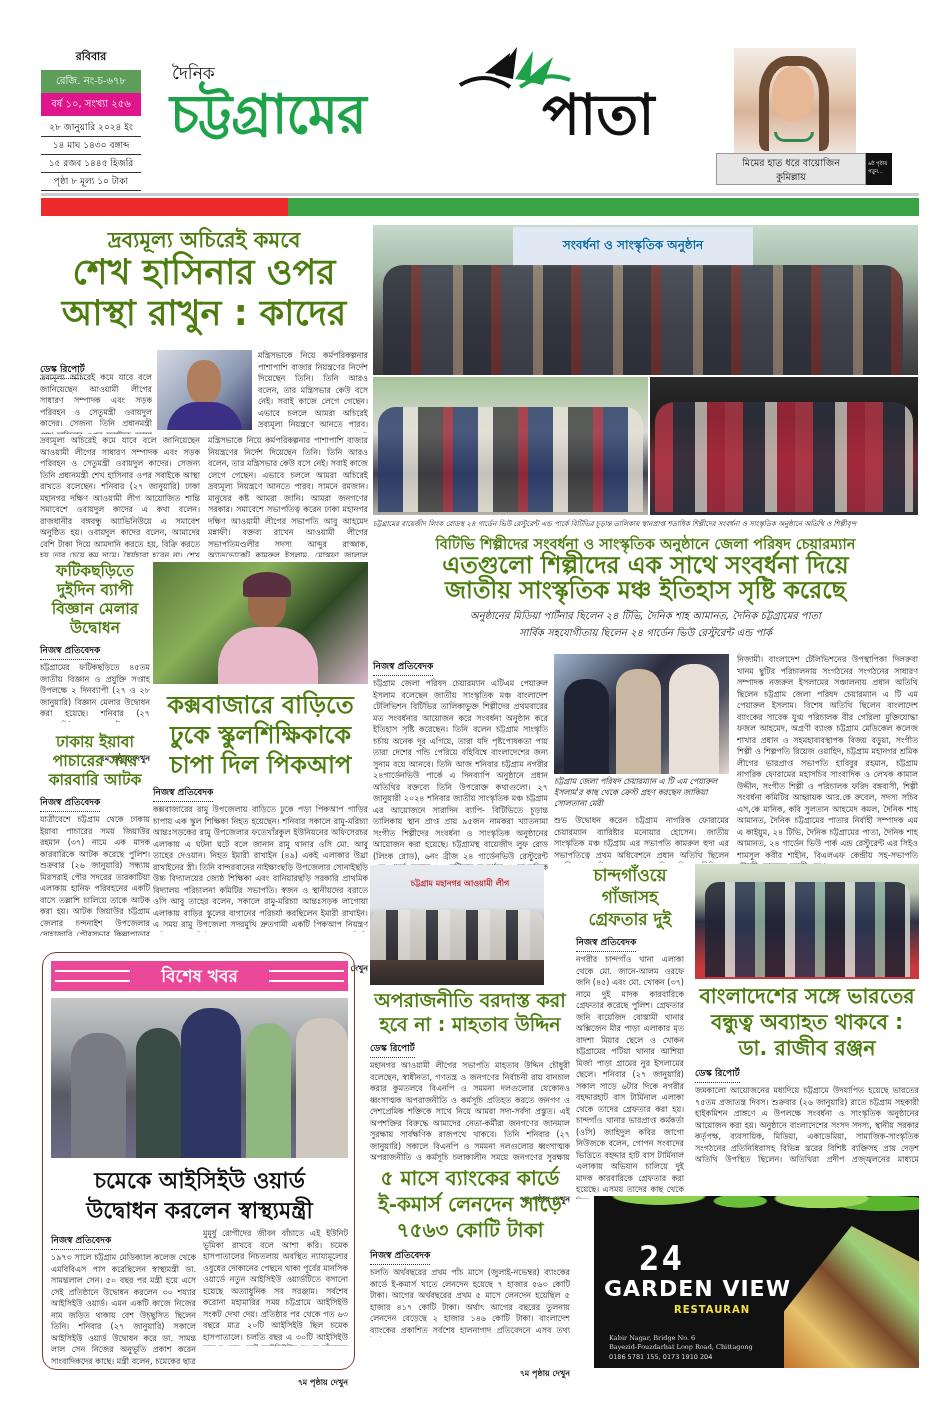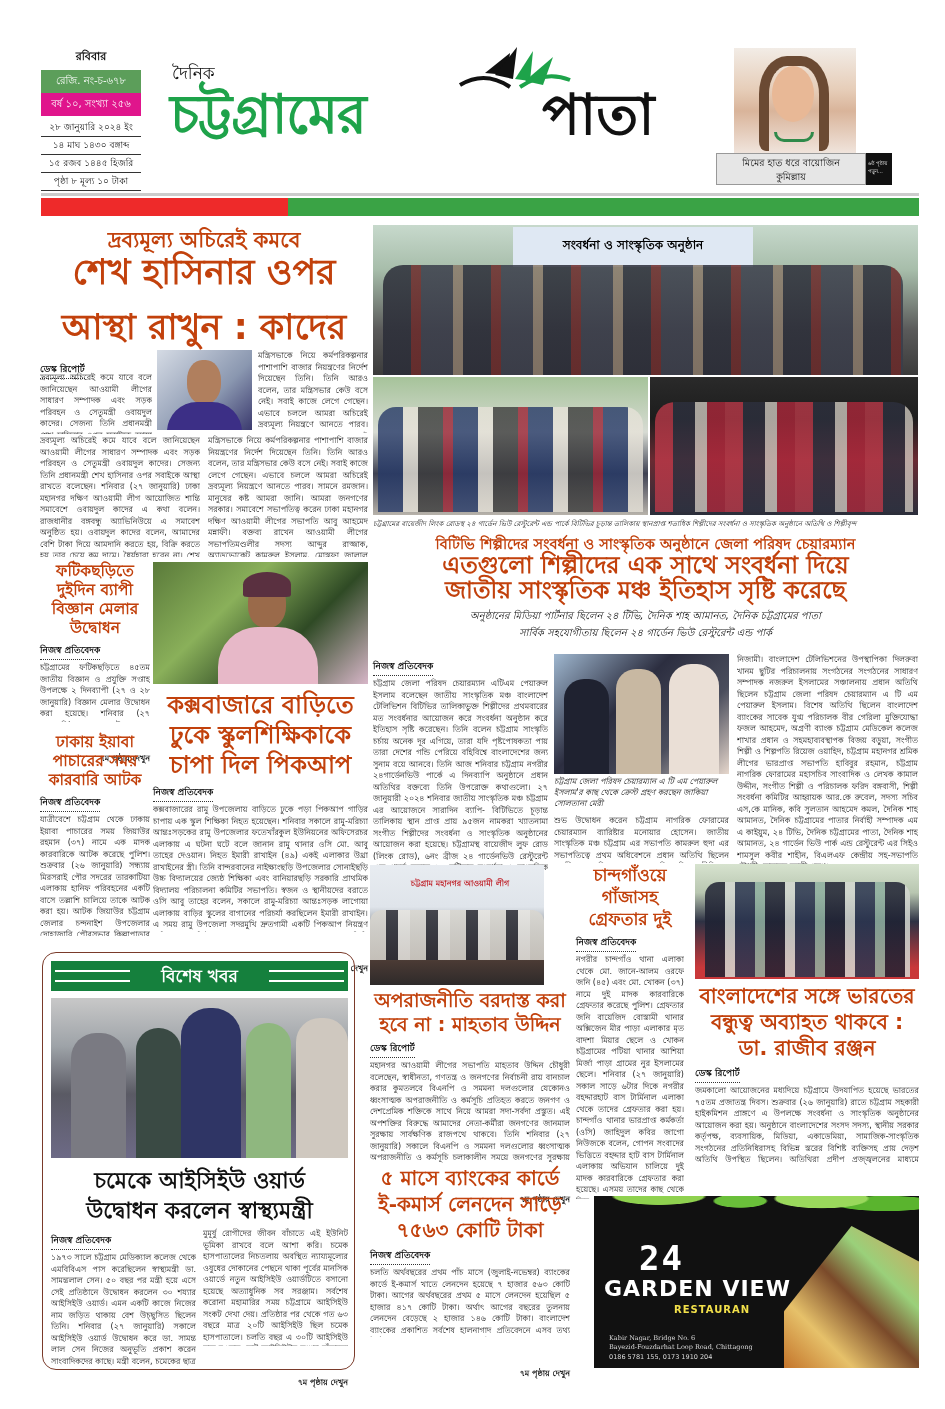--- a/index.html
+++ b/index.html
@@ -2,21 +2,21 @@
 <html><head>
 <meta charset="utf-8">
 <style>
   * { box-sizing: border-box; margin: 0; padding: 0; }
   html, body { width: 945px; height: 1409px; background: #fff; overflow: hidden; }
   body { position: relative; font-family: "DejaVu Sans", sans-serif; color: #111; }
   .abs { position: absolute; }
   .body-text { font-size: 8px; line-height: 11.5px; text-align: justify; color: #222; font-family: "DejaVu Sans", sans-serif; }
   .byline { font-size: 9px; font-weight: bold; border-bottom: 1px dotted #333; display: inline-block; padding-bottom: 1px; margin-bottom: 2px; }
   .cont { font-size: 8px; text-align: right; font-weight: bold; margin-top: 30px; }
-  .head { font-weight: bold; text-align: center; color: #c2410c; line-height: 1.08; font-family: "DejaVu Sans", sans-serif; }
+  .head { font-weight: bold; text-align: center; color: #4d7c0f; line-height: 1.08; font-family: "DejaVu Sans", sans-serif; }
   .photo { overflow: hidden; }
   .date-row { font-size: 10.5px; border-bottom: 1.5px solid #333; padding: 1px 0; }
   .logo-green { color: #1ea34a; font-weight: bold; }
   .logo-black { color: #111; font-weight: bold; }
   .tagline { background: #e3262e; color: #fff; font-size: 17px; text-align: center; padding: 2px 6px; font-weight: bold; }
   .ad-garden { background: #111; }
 </style>
 </head>
 <body>
 
@@ -59,37 +59,37 @@
   </div>
 
   <div class="abs" style="left:41px;top:193px;width:878px;height:3px;background:#ccc;"></div>
   <div class="abs" style="left:41px;top:198px;width:247px;height:18px;background:#ee2a2a;"></div>
   <div class="abs" style="left:288px;top:198px;width:631px;height:18px;background:#3aa345;"></div>
 </div>
 
 <div class="abs" style="left:40px;top:225px;width:328px;height:330px;">
   <div class="head" style="font-size:21px;margin-top:4px;">দ্রব্যমূল্য অচিরেই কমবে</div>
   <div class="head" style="font-size:35px;margin-top:2px;">শেখ হাসিনার ওপর</div>
-  <div class="head" style="font-size:35px;margin-top:18px;">আস্থা রাখুন : কাদের</div>
+  <div class="head" style="font-size:35px;margin-top:4px;">আস্থা রাখুন : কাদের</div>
   <div class="abs" style="left:0;top:132px;width:112px;">
     <span class="byline">ডেস্ক রিপোর্ট</span>
   </div>
   <div class="abs photo" style="left:117px;top:125px;width:95px;height:80px;background:linear-gradient(135deg,#d5dbe4,#8a97b0 60%,#3b3a6e);">
     <div class="abs" style="left:30px;top:10px;width:34px;height:44px;border-radius:45%;background:#b07f5e;"></div>
     <div class="abs" style="left:10px;top:52px;width:75px;height:40px;border-radius:30px 30px 0 0;background:#3c2f86;"></div>
   </div>
   <div class="abs body-text" style="left:0;top:147px;width:112px;height:62px;overflow:hidden;">দ্রব্যমূল্য অচিরেই কমে যাবে বলে জানিয়েছেন আওয়ামী লীগের সাধারণ সম্পাদক এবং সড়ক পরিবহন ও সেতুমন্ত্রী ওবায়দুল কাদের। সেজন্য তিনি প্রধানমন্ত্রী শেখ হাসিনার ওপর সবাইকে আস্থা রাখতে বলেছেন। শনিবার (২৭ জানুয়ারি) ঢাকা মহানগর দক্ষিণ আওয়ামী লীগ আয়োজিত শান্তি সমাবেশে ওবায়দুল কাদের এ কথা বলেন। রাজধানীর বঙ্গবন্ধু অ্যাভিনিউয়ে এ সমাবেশ অনুষ্ঠিত হয়। ওবায়দুল কাদের বলেন, আমাদের বেশি টাকা দিয়ে আমদানি করতে হয়, বিক্রি করতে হয় তার চেয়ে কম দামে। ধৈর্যহারা হবেন না। শেখ হাসিনার ওপর আস্থা রাখুন। দ্রব্যমূল্য কমে যাবে। তিনি বলেন, শেখ হাসিনা ক্ষমতায় বসে পুরো টিম নিয়ে নেমে গেছেন জনগণের সংকট লাঘব করতে।</div>
   <div class="abs body-text" style="left:218px;top:125px;width:110px;height:83px;overflow:hidden;">মন্ত্রিসভাকে নিয়ে কর্মপরিকল্পনার পাশাপাশি বাজার নিয়ন্ত্রণের নির্দেশ দিয়েছেন তিনি। তিনি আরও বলেন, তার মন্ত্রিসভার কেউ বসে নেই। সবাই কাজে লেগে গেছেন। এভাবে চললে আমরা অচিরেই দ্রব্যমূল্য নিয়ন্ত্রণে আনতে পারব। সামনে রমজান। মানুষের কষ্ট আমরা জানি। আমরা জনগণের সরকার। সমাবেশে সভাপতিত্ব করেন ঢাকা মহানগর দক্ষিণ আওয়ামী লীগের সভাপতি আবু আহমেদ মন্নাফী। বক্তব্য রাখেন আওয়ামী লীগের সভাপতিমণ্ডলীর সদস্য আব্দুর রাজ্জাক, অ্যাডভোকেট কামরুল ইসলাম, মোস্তফা জালাল মহিউদ্দিন, যুগ্ম সাধারণ সম্পাদক ও পররাষ্ট্রমন্ত্রী হাছান মাহমুদ, মাহবুবউল আলম হানিফ, সাংগঠনিক সম্পাদক বি এম মোজাম্মেল হকসহ কেন্দ্রীয় ও ঢাকা মহানগর দক্ষিণ আওয়ামী লীগের নেতারা।</div>
   <div class="abs body-text" style="left:0;top:210px;width:160px;height:122px;overflow:hidden;">দ্রব্যমূল্য অচিরেই কমে যাবে বলে জানিয়েছেন আওয়ামী লীগের সাধারণ সম্পাদক এবং সড়ক পরিবহন ও সেতুমন্ত্রী ওবায়দুল কাদের। সেজন্য তিনি প্রধানমন্ত্রী শেখ হাসিনার ওপর সবাইকে আস্থা রাখতে বলেছেন। শনিবার (২৭ জানুয়ারি) ঢাকা মহানগর দক্ষিণ আওয়ামী লীগ আয়োজিত শান্তি সমাবেশে ওবায়দুল কাদের এ কথা বলেন। রাজধানীর বঙ্গবন্ধু অ্যাভিনিউয়ে এ সমাবেশ অনুষ্ঠিত হয়। ওবায়দুল কাদের বলেন, আমাদের বেশি টাকা দিয়ে আমদানি করতে হয়, বিক্রি করতে হয় তার চেয়ে কম দামে। ধৈর্যহারা হবেন না। শেখ হাসিনার ওপর আস্থা রাখুন। দ্রব্যমূল্য কমে যাবে। তিনি বলেন, শেখ হাসিনা ক্ষমতায় বসে পুরো টিম নিয়ে নেমে গেছেন জনগণের সংকট লাঘব করতে।</div>
   <div class="abs body-text" style="left:168px;top:210px;width:160px;height:122px;overflow:hidden;">মন্ত্রিসভাকে নিয়ে কর্মপরিকল্পনার পাশাপাশি বাজার নিয়ন্ত্রণের নির্দেশ দিয়েছেন তিনি। তিনি আরও বলেন, তার মন্ত্রিসভার কেউ বসে নেই। সবাই কাজে লেগে গেছেন। এভাবে চললে আমরা অচিরেই দ্রব্যমূল্য নিয়ন্ত্রণে আনতে পারব। সামনে রমজান। মানুষের কষ্ট আমরা জানি। আমরা জনগণের সরকার। সমাবেশে সভাপতিত্ব করেন ঢাকা মহানগর দক্ষিণ আওয়ামী লীগের সভাপতি আবু আহমেদ মন্নাফী। বক্তব্য রাখেন আওয়ামী লীগের সভাপতিমণ্ডলীর সদস্য আব্দুর রাজ্জাক, অ্যাডভোকেট কামরুল ইসলাম, মোস্তফা জালাল মহিউদ্দিন, যুগ্ম সাধারণ সম্পাদক ও পররাষ্ট্রমন্ত্রী হাছান মাহমুদ, মাহবুবউল আলম হানিফ, সাংগঠনিক সম্পাদক বি এম মোজাম্মেল হকসহ কেন্দ্রীয় ও ঢাকা মহানগর দক্ষিণ আওয়ামী লীগের নেতারা।</div>
 </div>
 
 <div class="abs" style="left:373px;top:225px;width:545px;height:312px;">
   <div class="abs photo" style="left:0;top:0;width:545px;height:150px;background:linear-gradient(180deg,#c7d9cc 0%,#a7bdaa 30%,#5a5a5a 70%,#3b3b3b 100%);">
-    <div class="abs" style="left:140px;top:2px;width:240px;height:40px;background:#dfe8f3;color:#000000;font-size:12px;text-align:center;line-height:36px;font-weight:bold;">সংবর্ধনা ও সাংস্কৃতিক অনুষ্ঠান</div>
+    <div class="abs" style="left:140px;top:2px;width:240px;height:40px;background:#dfe8f3;color:#0369a1;font-size:12px;text-align:center;line-height:36px;font-weight:bold;">সংবর্ধনা ও সাংস্কৃতিক অনুষ্ঠান</div>
     <div class="abs" style="left:10px;top:40px;width:520px;height:110px;background:repeating-linear-gradient(90deg,#2b2d38 0 28px,#6b2a2a 28px 38px,#3a3d4a 38px 70px,#8a7a6a 70px 80px);opacity:.85;border-radius:20px 20px 0 0;"></div>
   </div>
   <div class="abs photo" style="left:0;top:152px;width:275px;height:138px;background:linear-gradient(180deg,#a6c39a 0%,#d7dbd3 40%,#3e4152 70%,#b7b2aa 100%);">
     <div class="abs" style="left:5px;top:30px;width:265px;height:105px;background:repeating-linear-gradient(90deg,#273a68 0 25px,#e6e2d8 25px 40px,#3c3c3c 40px 65px,#9b2334 65px 75px);opacity:.8;border-radius:18px 18px 0 0;"></div>
   </div>
   <div class="abs photo" style="left:277px;top:152px;width:268px;height:138px;background:linear-gradient(180deg,#2a2a2a 0%,#1d1d1d 30%,#6a2a32 60%,#2a2e3a 100%);">
     <div class="abs" style="left:5px;top:25px;width:258px;height:110px;background:repeating-linear-gradient(90deg,#c23a4a 0 18px,#2e3140 18px 40px,#d8d2c8 40px 52px,#b5283c 52px 70px);opacity:.75;border-radius:20px 20px 0 0;"></div>
   </div>
   <div class="abs" style="left:0;top:293px;width:545px;font-size:7px;font-style:italic;white-space:nowrap;overflow:hidden;">চট্টগ্রামের বায়েজীদ লিংক রোডস্থ ২৪ গার্ডেন ভিউ রেস্টুরেন্ট এন্ড পার্কে বিটিভির চূড়ান্ত তালিকায় স্থানপ্রাপ্ত শতাধিক শিল্পীদের সংবর্ধনা ও সাংস্কৃতিক অনুষ্ঠানে অতিথি ও শিল্পীবৃন্দ</div>
 </div>
@@ -137,21 +137,21 @@
     <div class="abs" style="left:90px;top:10px;width:48px;height:25px;border-radius:50% 50% 10% 10%;background:#5a3040;"></div>
     <div class="abs" style="left:65px;top:65px;width:100px;height:60px;border-radius:40px 40px 0 0;background:#e7b8c8;"></div>
   </div>
   <div class="head" style="font-size:24px;line-height:30px;margin-top:6px;">কক্সবাজারে বাড়িতে ঢুকে স্কুলশিক্ষিকাকে চাপা দিল পিকআপ</div>
   <span class="byline" style="margin-top:2px;">নিজস্ব প্রতিবেদক</span>
   <div class="body-text" style="height:128px;overflow:hidden;">কক্সবাজারের রামু উপজেলায় বাড়িতে ঢুকে পড়া পিকআপ গাড়ির চাপায় এক স্কুল শিক্ষিকা নিহত হয়েছেন। শনিবার সকালে রামু-মরিচ্যা আন্তঃসড়কের রামু উপজেলার ফতেখাঁরকুল ইউনিয়নের অফিসেরচর এলাকায় এ ঘটনা ঘটে বলে জানান রামু থানার ওসি মো. আবু তাহের দেওয়ান। নিহত ইমারী রাখাইন (৪৯) একই এলাকার উথ্রা রাখাইনের স্ত্রী। তিনি বান্দরবানের নাইক্ষ্যংছড়ি উপজেলার সোনাইছড়ি উচ্চ বিদ্যালয়ের জ্যেষ্ঠ শিক্ষিকা এবং বানিয়ারছড়ি সরকারি প্রাথমিক বিদ্যালয় পরিচালনা কমিটির সভাপতি। স্বজন ও স্থানীয়দের বরাতে ওসি আবু তাহের বলেন, সকালে রামু-মরিচ্যা আন্তঃসড়ক লাগোয়া এলাকায় বাড়ির স্কুলের বাগানের পরিচর্যা করছিলেন ইমারী রাখাইন। এ সময় রামু উপজেলা সদরমুখি দ্রুতগামী একটি পিকআপ নিয়ন্ত্রণ হারিয়ে বসত ভিটার ঘেরা-বেড়া ভেঙে তাকে চাপা দেয়। এতে তিনি ঘটনাস্থলেই মারা যান। ঘটনার পরপরই</div>
   <div class="cont">৭ম পৃষ্ঠায় দেখুন</div>
 </div>
 
 <div class="abs" style="left:42px;top:952px;width:313px;height:418px;border:1.5px solid #7a3a2a;border-radius:14px;">
-  <div class="abs" style="left:8px;top:8px;width:297px;height:30px;background:#15803d;">
+  <div class="abs" style="left:8px;top:8px;width:297px;height:30px;background:#ec4899;">
     <div class="abs" style="left:4px;top:9px;width:75px;height:12px;border-top:2px solid #fff;border-bottom:2px solid #fff;"></div>
     <div class="abs" style="right:4px;top:9px;width:75px;height:12px;border-top:2px solid #fff;border-bottom:2px solid #fff;"></div>
     <div style="color:#fff;font-size:17px;text-align:center;line-height:30px;font-weight:bold;">বিশেষ খবর</div>
   </div>
   <div class="abs photo" style="left:8px;top:45px;width:297px;height:160px;background:linear-gradient(180deg,#c8c8c8 0%,#9ea3a8 30%,#5a5a64 60%,#6d6a86 100%);">
     <div class="abs" style="left:20px;top:35px;width:55px;height:125px;border-radius:25px 25px 0 0;background:#7a7a82;"></div>
     <div class="abs" style="left:85px;top:30px;width:45px;height:130px;border-radius:22px 22px 0 0;background:#3a4a44;"></div>
     <div class="abs" style="left:130px;top:10px;width:60px;height:150px;border-radius:28px 28px 0 0;background:#2f3565;"></div>
     <div class="abs" style="left:195px;top:25px;width:45px;height:135px;border-radius:22px 22px 0 0;background:#8fb77f;"></div>
     <div class="abs" style="left:245px;top:20px;width:52px;height:140px;border-radius:24px 24px 0 0;background:#cfc8bf;"></div>

